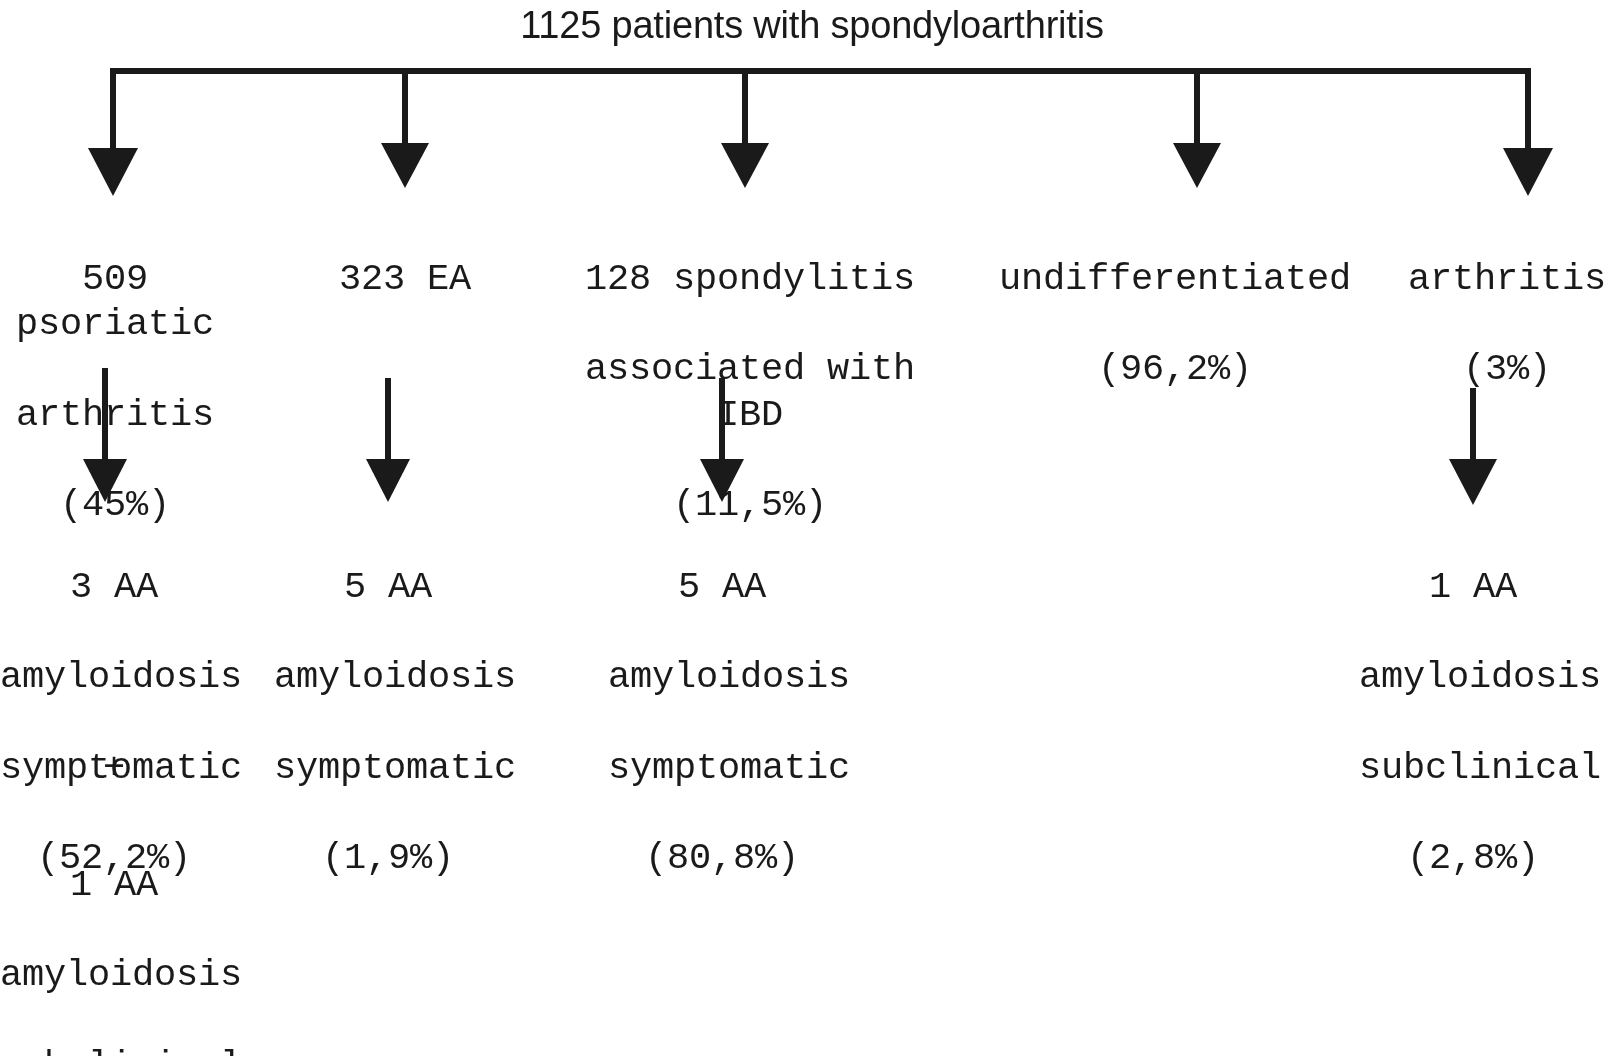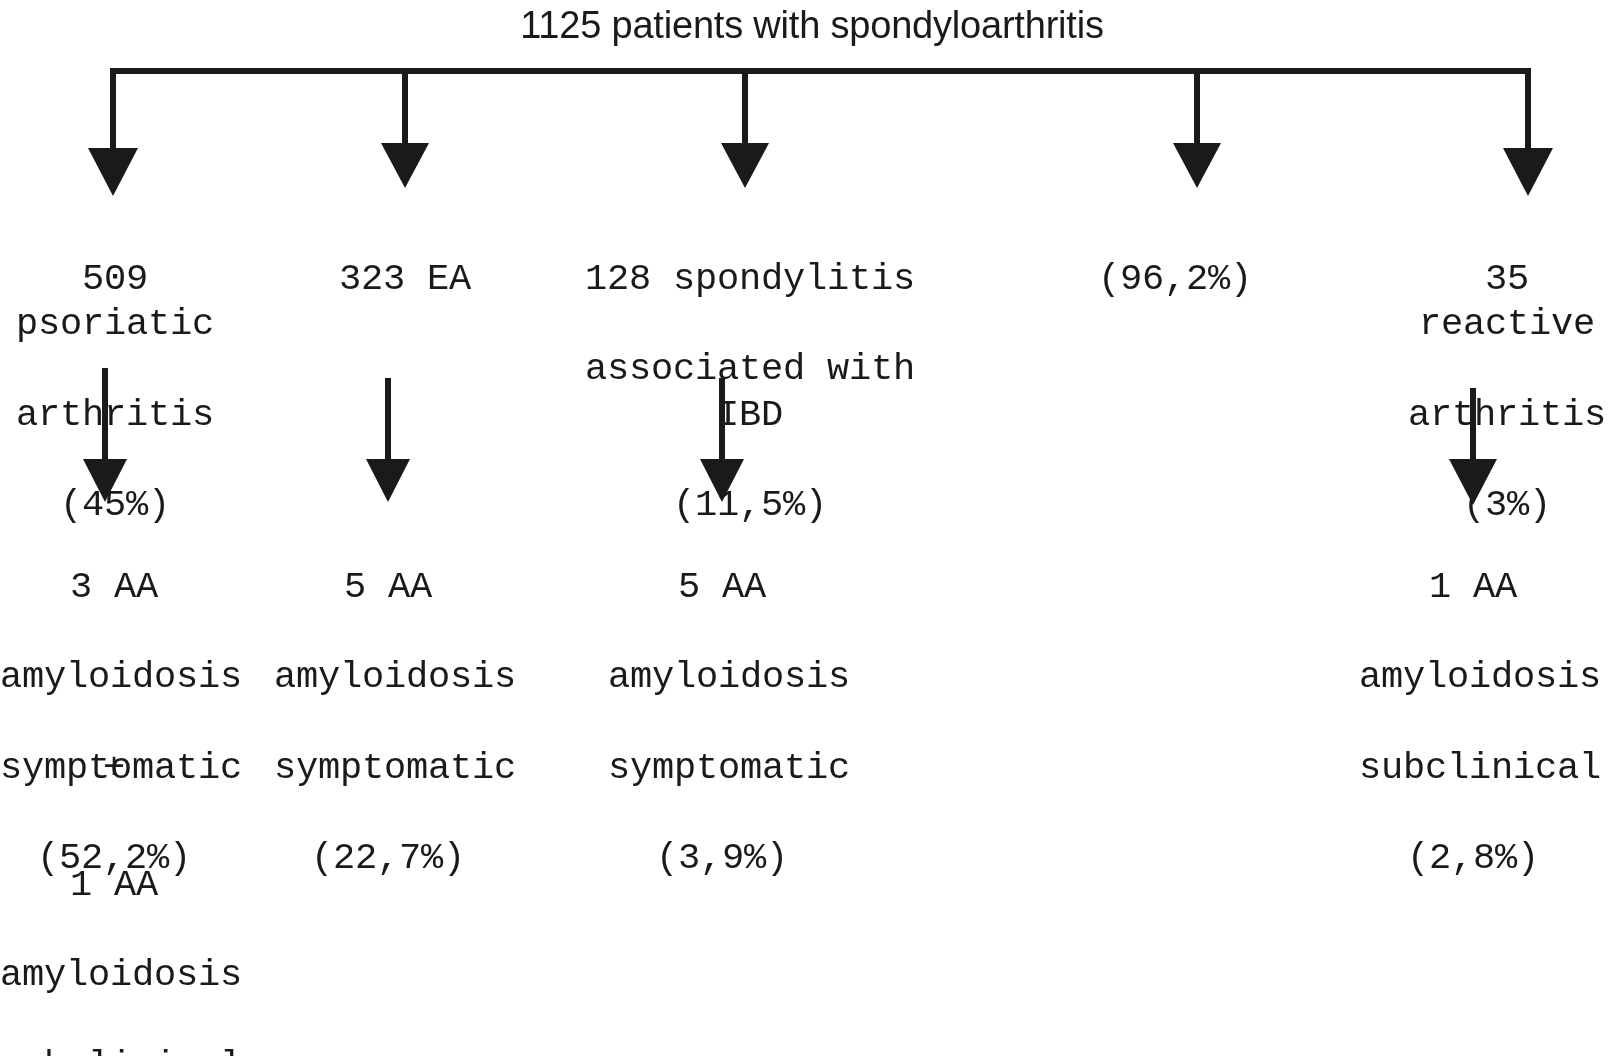--- a/index.html
+++ b/index.html
@@ -102,25 +102,25 @@
     <span class="ln">323 EA</span>
   </div>
 
   <div class="node" style="left:555px; top:212px; width:390px;">
     <span class="ln">128 spondylitis</span>
     <span class="ln">associated with IBD</span>
     <span class="ln">(11,5%)</span>
   </div>
 
   <div class="node" style="left:960px; top:212px; width:430px;">
+    <span class="ln">undifferentiated</span>
     <span class="ln">(96,2%)</span>
   </div>
 
   <div class="node" style="left:1390px; top:212px; width:234px;">
-    <span class="ln">35 reactive</span>
     <span class="ln">arthritis</span>
     <span class="ln">(3%)</span>
   </div>
 
   <div class="node" style="left:0px; top:520px; width:228px;">
     <span class="ln">3 AA</span>
     <span class="ln">amyloidosis</span>
     <span class="ln">symptomatic</span>
     <span class="ln">(52,2%)</span>
   </div>
@@ -131,28 +131,28 @@
     <span class="ln">1 AA</span>
     <span class="ln">amyloidosis</span>
     <span class="ln">subclinical</span>
     
   </div>
 
   <div class="node" style="left:274px; top:520px; width:228px;">
     <span class="ln">5 AA</span>
     <span class="ln">amyloidosis</span>
     <span class="ln">symptomatic</span>
-    <span class="ln">(22,7%)</span>
+    <span class="ln">(1,9%)</span>
   </div>
 
   <div class="node" style="left:608px; top:520px; width:228px;">
     <span class="ln">5 AA</span>
     <span class="ln">amyloidosis</span>
     <span class="ln">symptomatic</span>
-    <span class="ln">(3,9%)</span>
+    <span class="ln">(80,8%)</span>
   </div>
 
   <div class="node" style="left:1359px; top:520px; width:228px;">
     <span class="ln">1 AA</span>
     <span class="ln">amyloidosis</span>
     <span class="ln">subclinical</span>
     <span class="ln">(2,8%)</span>
   </div>
 
 </div>

